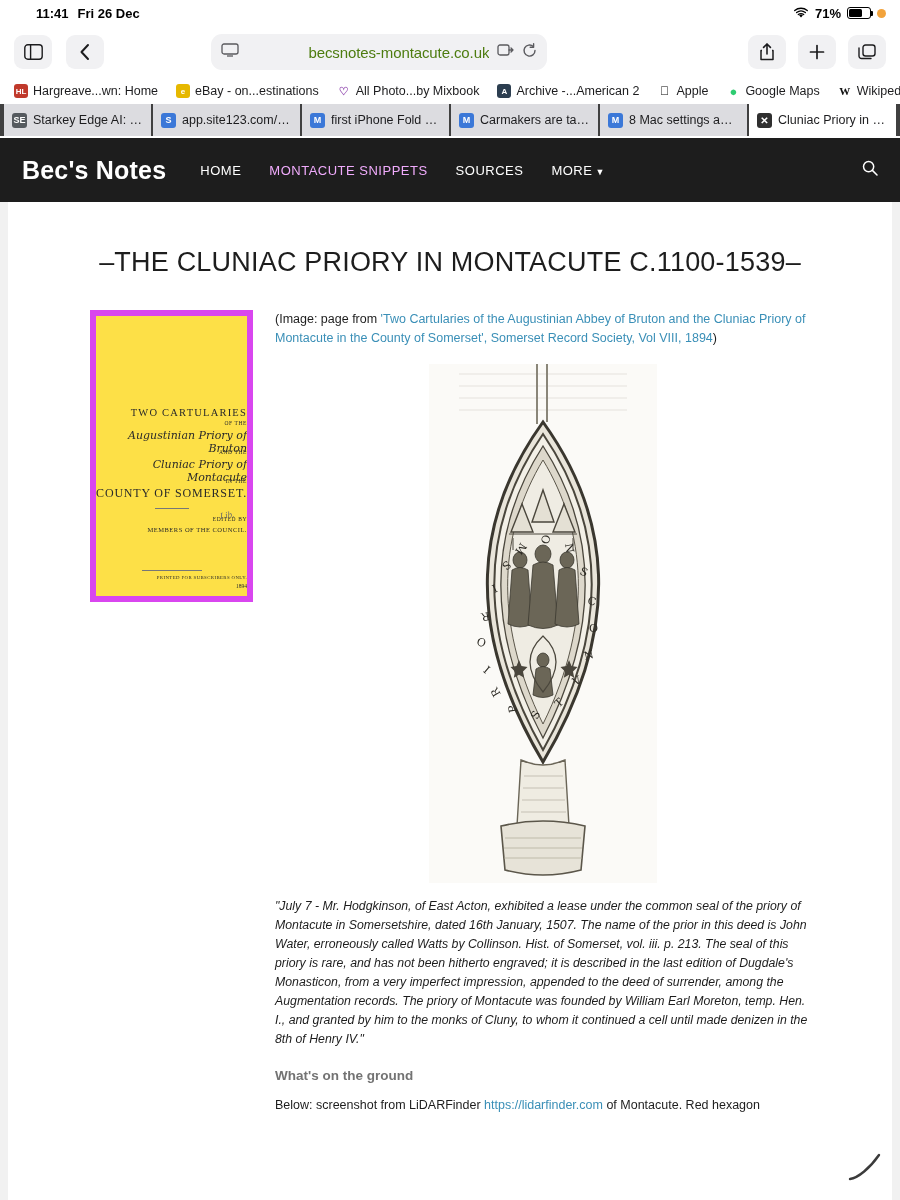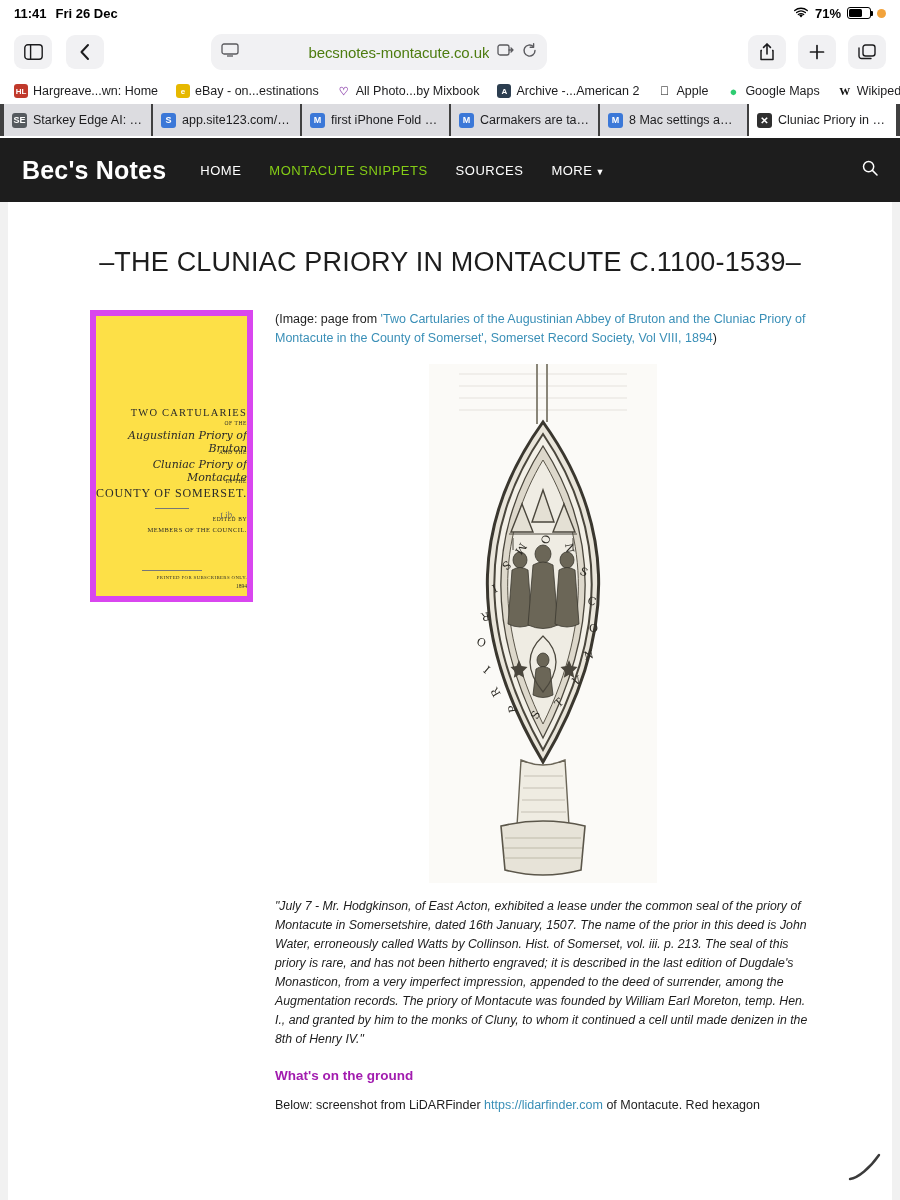--- a/index.html
+++ b/index.html
@@ -14,20 +14,21 @@
   
   .statusbar {
     height: 26px;
     display: flex;
     align-items: center;
     padding: 0 14px;
     font-size: 13px;
     font-weight: 600;
     color: #000;
     background: #ffffff;
+    margin-left: 22px;
   }
   .status-left { display: flex; gap: 9px; align-items: center; }
   .status-right { margin-left: auto; display: flex; gap: 6px; align-items: center; }
   .wifi-icon svg { display: block; }
   .battery {
     width: 24px; height: 12px;
     border: 1.3px solid #000; border-radius: 3px;
     position: relative; display: inline-block;
   }
   .battery::after {
@@ -149,21 +150,21 @@
     font-weight: 700;
     letter-spacing: 0.2px;
     margin-right: 34px;
   }
   .navlinks { display: flex; align-items: center; gap: 28px; }
   .navlink {
     font-size: 13px;
     letter-spacing: 0.5px;
     color: #ffffff;
   }
-  .navlink.active { color: #84cc16; }
+  .navlink.active { color: #f0abfc; }
   .navlink .caret { font-size: 9px; margin-left: 3px; }
   .nav-search { margin-left: auto; color: #fff; }
 
   .content-area {
     position: absolute;
     top: 64px; left: 0; right: 0; bottom: 0;
     background: #f1f1f1;
     overflow: hidden;
   }
   .article {
@@ -247,21 +248,21 @@
     margin-top: 2px;
     font-size: 12.3px;
     line-height: 1.45;
     color: #3a8fb7;
     word-break: break-all;
   }
   .h3 {
     margin-top: 19px;
     font-size: 13.5px;
     font-weight: 700;
-    color: #a21caf;
+    color: #737373;
   }
   .tail {
     margin-top: 13px;
     font-size: 12.5px;
     line-height: 1.5;
     color: #1d1d1d;
   }
   .tail a { color: #3a8fb7; text-decoration: none; }
 
   .pencil {

